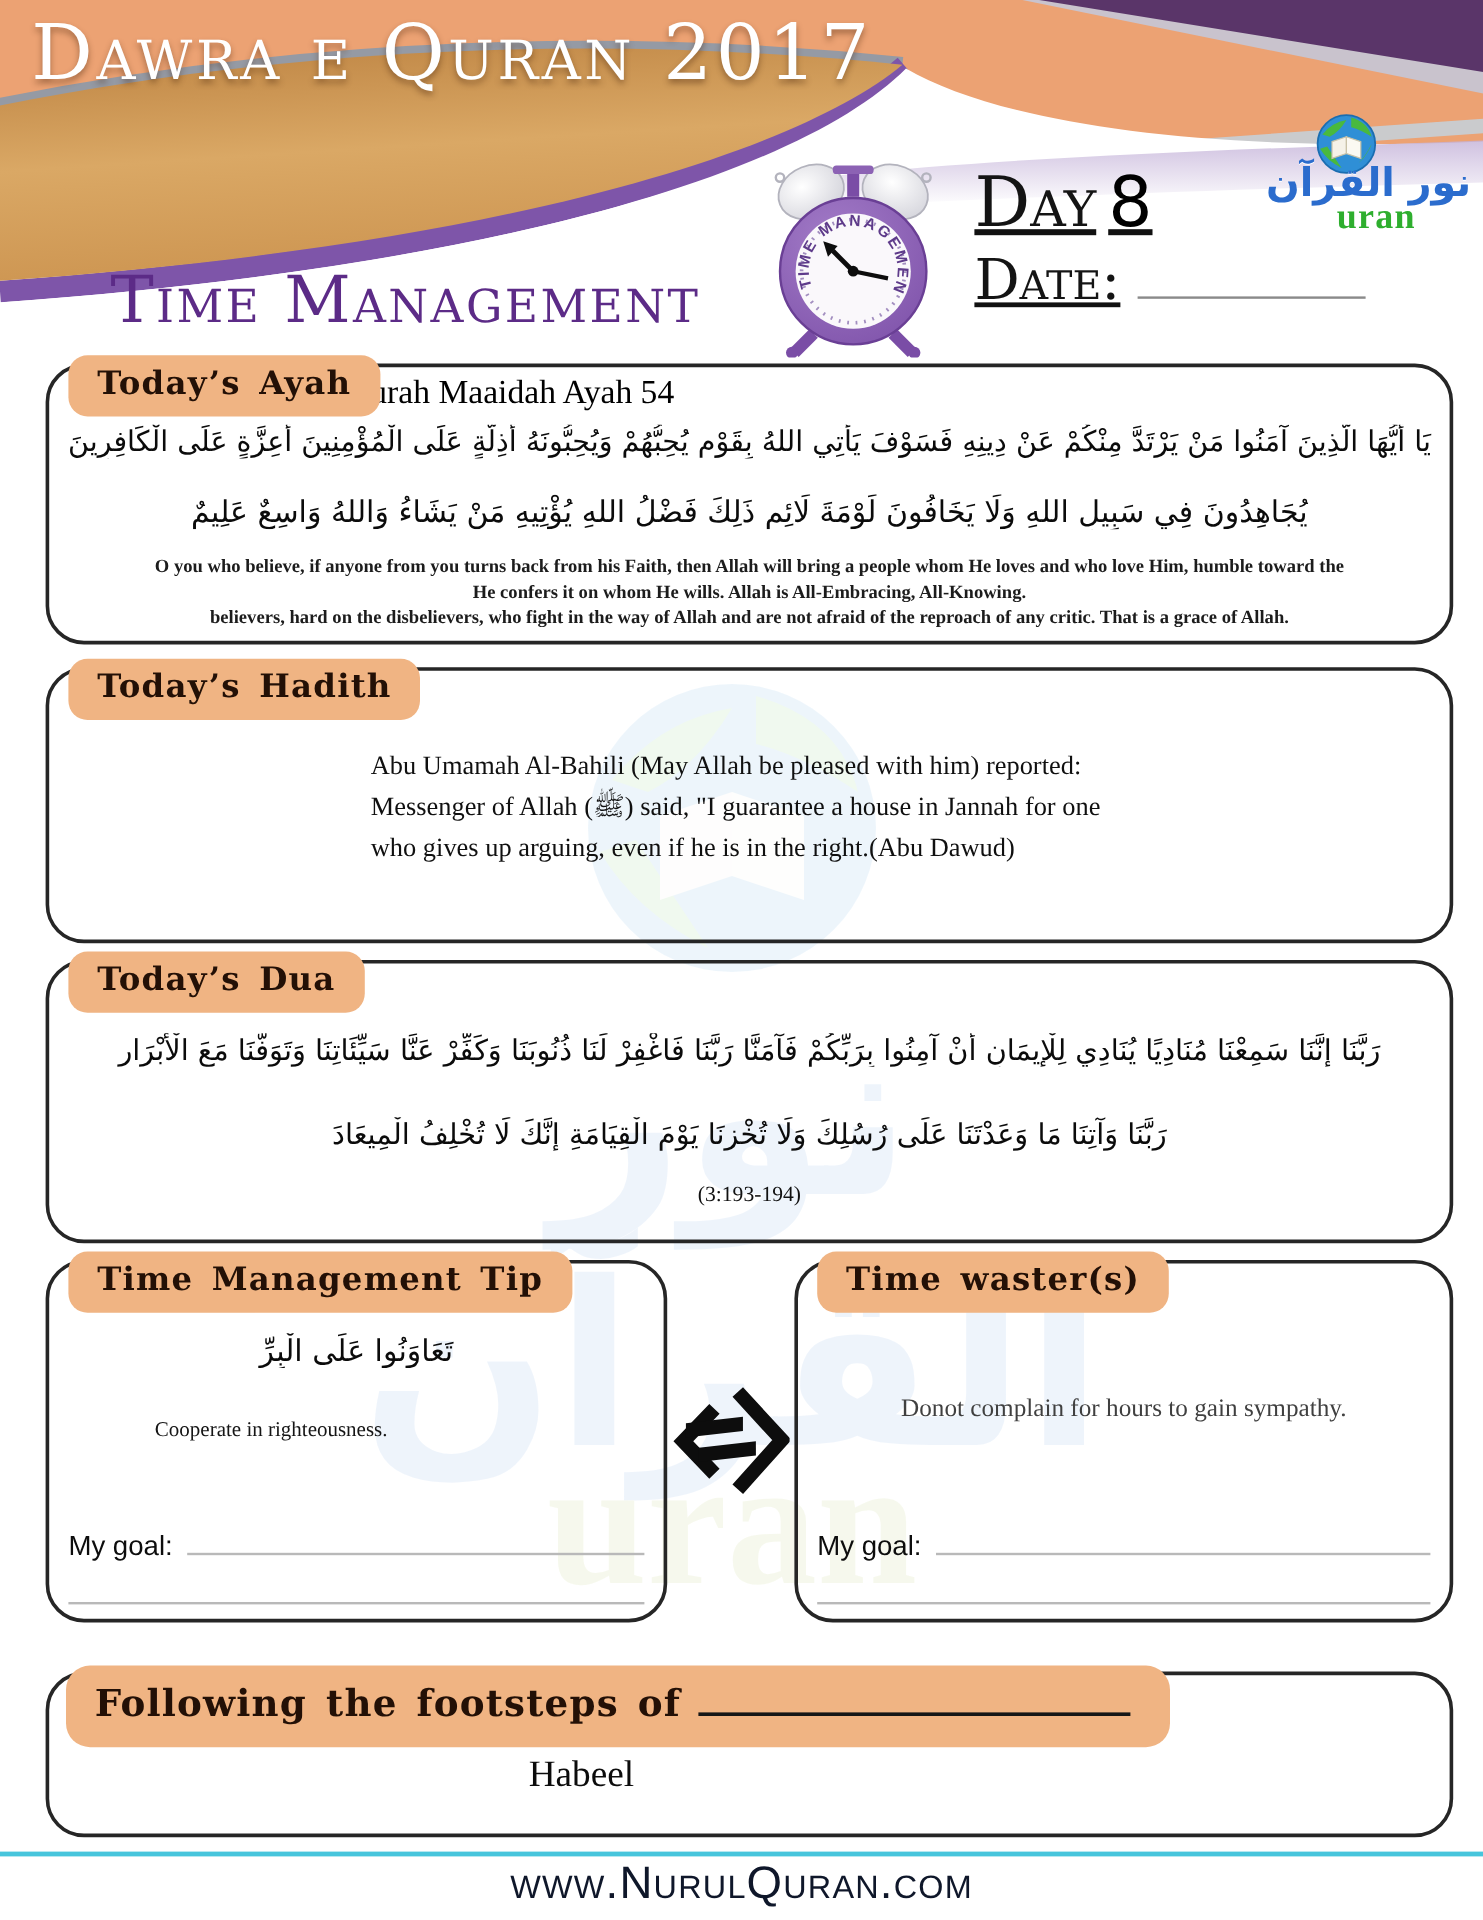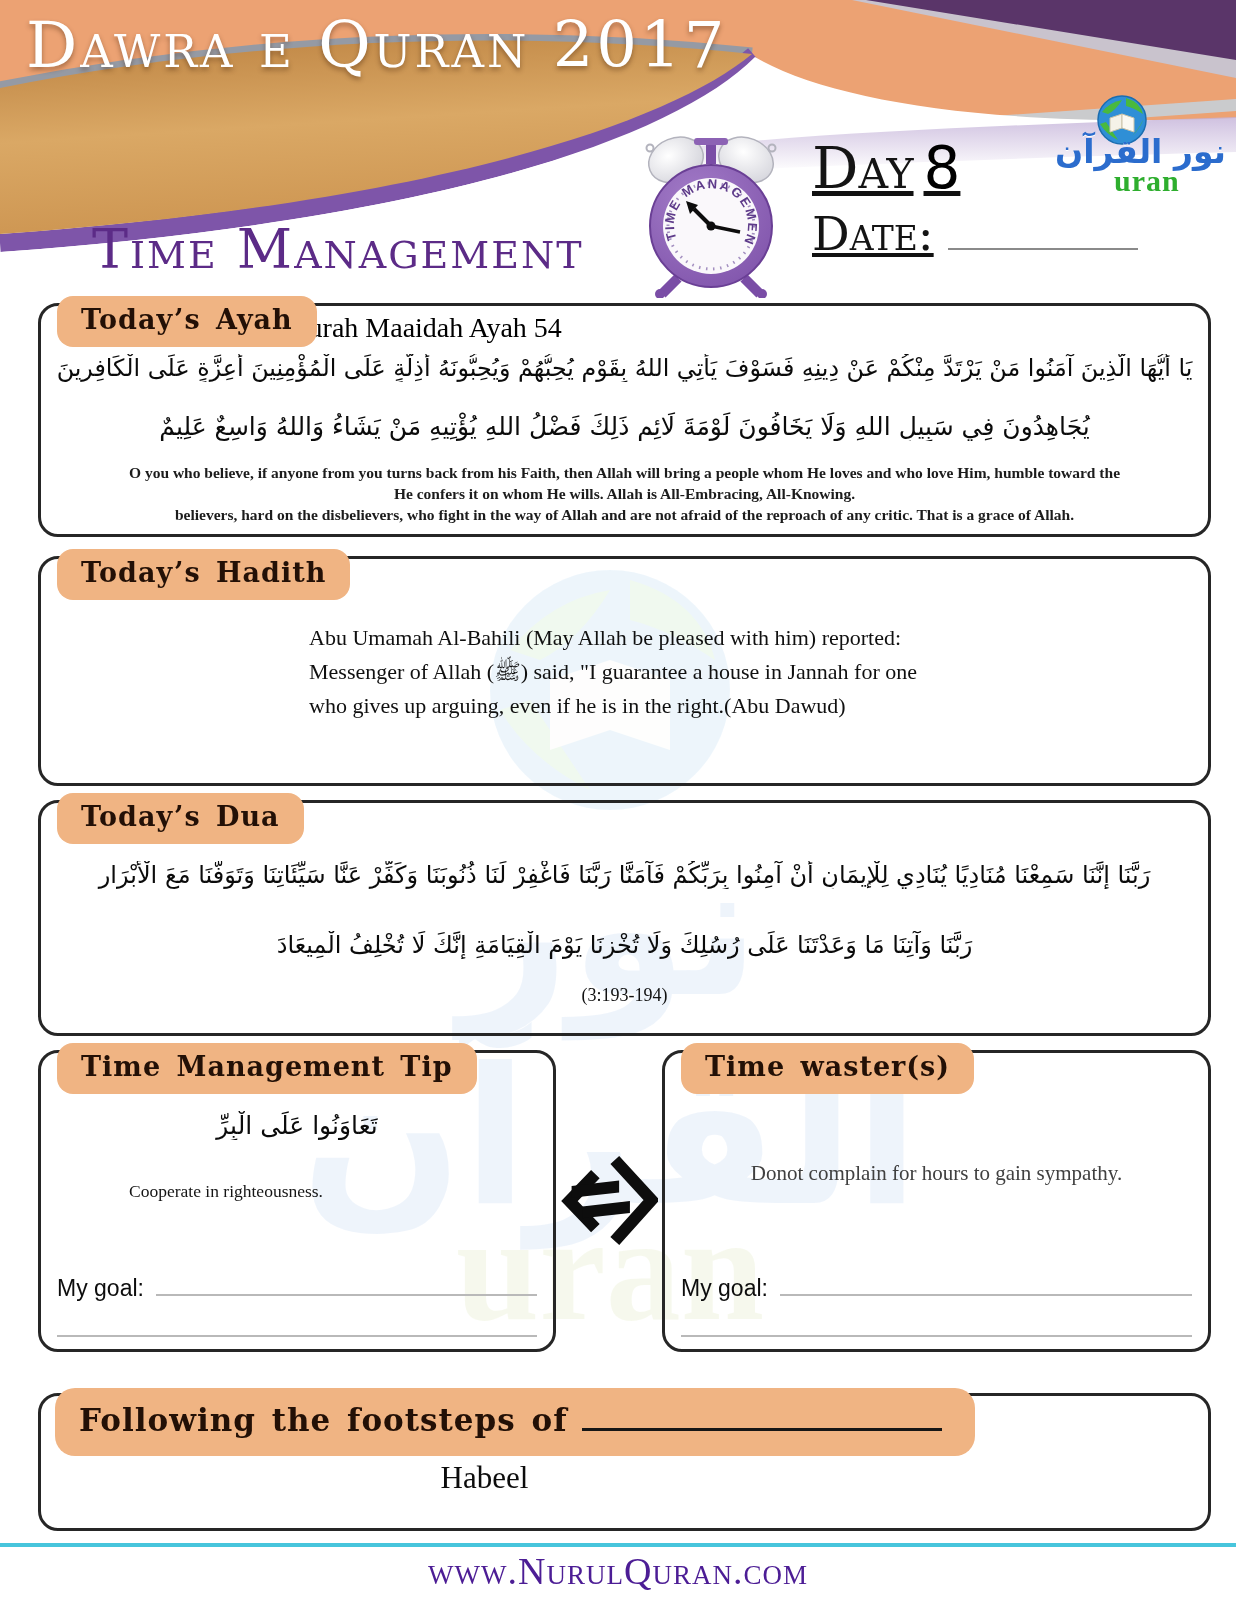--- a/index.html
+++ b/index.html
@@ -39,21 +39,21 @@
     position:absolute;left:58px;top:70px;
     font-family:"Liberation Serif",serif;font-weight:bold;font-size:30px;color:#2eae2e;
     letter-spacing:1px;
   }
   
   .watermark{position:absolute;left:250px;top:560px;z-index:0;opacity:.08;width:720px;text-align:center;}
   .watermark .wm-globe{margin:0 auto;}
   .watermark .wm-arabic{font-family:"DejaVu Sans",sans-serif;font-weight:bold;font-size:190px;color:#3a7fd4;direction:rtl;line-height:1.1;}
   .watermark .wm-latin{font-family:"Liberation Serif",serif;font-weight:bold;font-size:150px;color:#9ab42a;margin-top:-60px;}
   
-  .box{position:absolute;border:3px solid var(--box-border,#262626);border-radius:20px;z-index:2;background:transparent;}
+  .box{position:absolute;border:3px solid var(--box-border,#262626);border-radius:32px;z-index:2;background:transparent;}
   .tab{
     position:absolute;top:-10px;left:16px;z-index:3;
     background:var(--tab-bg,#f0b483);color:#231006;
     font-family:"DejaVu Serif",serif;font-weight:bold;font-size:27px;
     letter-spacing:1px;word-spacing:5px;
     padding:8px 24px 12px;border-radius:16px;white-space:nowrap;
   }
   .fit{white-space:nowrap;overflow:hidden;}
   
   .ayah-ref{position:absolute;left:252px;top:6px;font-size:28px;color:#000;white-space:nowrap;font-family:"Liberation Serif",serif;}
@@ -87,21 +87,21 @@
     padding:14px 24px 18px;display:flex;align-items:baseline;
     font-family:"DejaVu Serif",serif;font-weight:bold;font-size:31px;letter-spacing:1px;word-spacing:4px;white-space:nowrap;
   }
   .foot-line{display:inline-block;width:360px;border-bottom:3px solid #161616;margin-left:14px;height:24px;}
   .foot-name{position:absolute;left:0;top:64px;width:76%;text-align:center;
     font-family:"Liberation Serif",serif;font-size:31px;color:#0c0c0c;}
   
   .footer-divider{position:absolute;left:0;top:1543px;width:1236px;border-top:4px solid var(--footer-cyan,#47c5dc);z-index:2;}
   .website{
     position:absolute;left:0;top:1549px;width:1236px;text-align:center;z-index:2;
-    font-family:Liberation Serif, serif;font-variant:small-caps;font-size:38px;letter-spacing:1px;color:#4c1d95;
+    font-family:Liberation Sans, sans-serif;font-variant:small-caps;font-size:38px;letter-spacing:1px;color:#0f172a;
   }
 </style>
 </head>
 <body>
 
 <svg class="header-svg" width="1236" height="300" viewBox="0 0 1236 300">
   <defs>
     <linearGradient id="tanGrad" x1="0" y1="0" x2="0.25" y2="1">
       <stop offset="0" stop-color="#bd8342"></stop>
       <stop offset="0.5" stop-color="#daa865"></stop>

